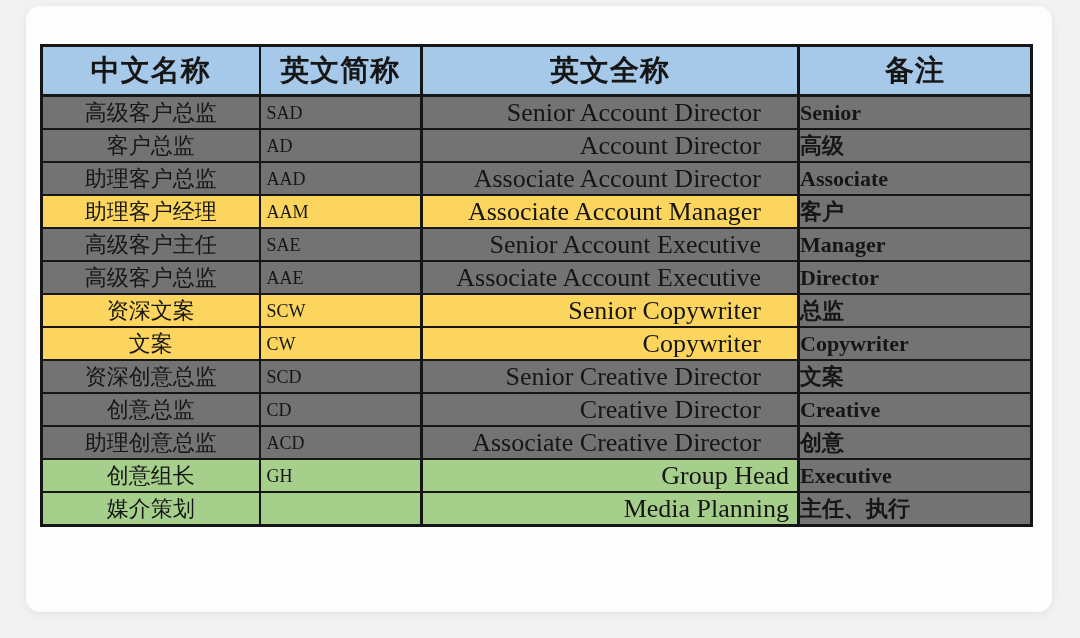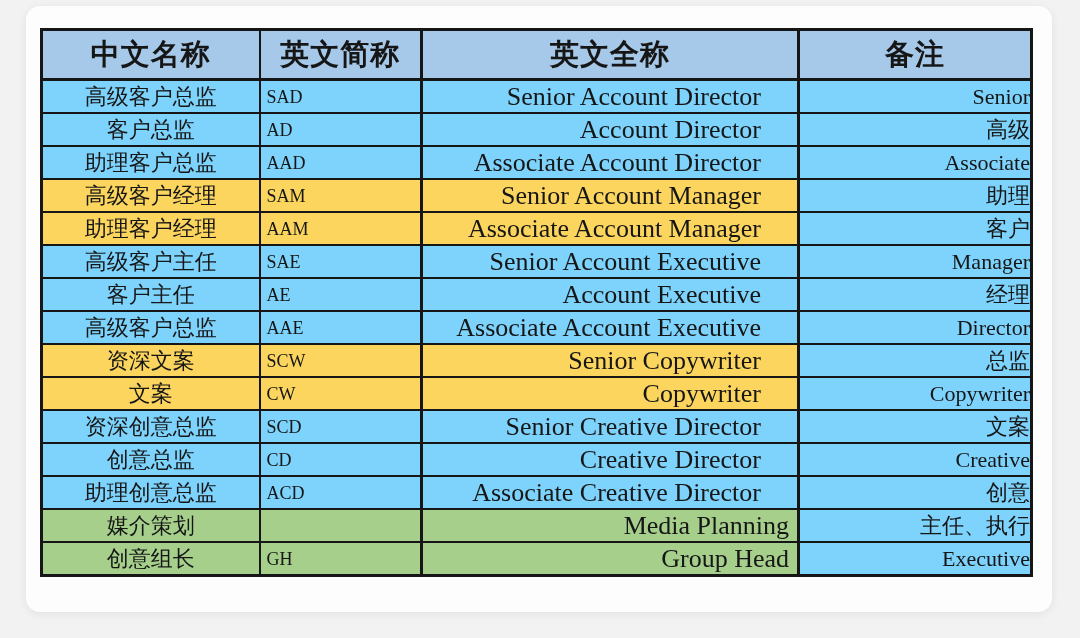--- a/index.html
+++ b/index.html
@@ -23,25 +23,25 @@
   .card{
     position:absolute;
     left:26px; top:6px;
     width:1026px; height:606px;
     background:var(--card-bg);
     border-radius:14px;
     box-shadow:0 2px 10px rgba(0,0,0,0.07);
   }
   table.jobs{
     position:absolute;
-    left:14px; top:22px;
+    left:14px; top:38px;
     width:990px;
     border-collapse:collapse;
     table-layout:fixed;
-    background:#7dd3fc;
+    background:#737373;
   }
   table.jobs, table.jobs th, table.jobs td{
     border:2px solid var(--border);
   }
   table.jobs{border-width:3px;}
   th{
     background:var(--header-bg);
     height:45px;
     font-size:29px;
     font-weight:bold;
@@ -64,21 +64,21 @@
   td.c-cn{text-align:center;margin-top:12px;}
   td.c-abbr{text-align:left;padding-left:6px;font-size:18px;}
   td.c-full{
     text-align:right;
     padding-right:36px;
     font-size:26px;
     border-left-width:3px !important;
     border-right-width:3px !important;
   }
   th.h-full{border-left-width:3px !important;border-right-width:3px !important;}
-  td.c-note{text-align:right;}
+  td.c-note{text-align:left;font-weight:bold;}
   tr.yellow td.c-cn, tr.yellow td.c-abbr, tr.yellow td.c-full{background:var(--yellow);}
   tr.green  td.c-cn, tr.green  td.c-abbr, tr.green  td.c-full{background:var(--green);}
   tr.green td.c-full{padding-right:8px;}
 </style>
 </head>
 <body>
 
 <div class="card">
   <table class="jobs">
     <colgroup>
@@ -108,42 +108,30 @@
           <td class="c-full">Account Director</td>
           <td class="c-note">高级</td>
         </tr>
         <tr>
           <td class="c-cn">助理客户总监</td>
           <td class="c-abbr">AAD</td>
           <td class="c-full">Associate Account Director</td>
           <td class="c-note">Associate</td>
         </tr>
         <tr class="yellow">
-          <td class="c-cn">高级客户经理</td>
-          <td class="c-abbr">SAM</td>
-          <td class="c-full">Senior Account Manager</td>
-          <td class="c-note">助理</td>
-        </tr>
-        <tr class="yellow">
           <td class="c-cn">助理客户经理</td>
           <td class="c-abbr">AAM</td>
           <td class="c-full">Associate Account Manager</td>
           <td class="c-note">客户</td>
         </tr>
         <tr>
           <td class="c-cn">高级客户主任</td>
           <td class="c-abbr">SAE</td>
           <td class="c-full">Senior Account Executive</td>
           <td class="c-note">Manager</td>
-        </tr>
-        <tr>
-          <td class="c-cn">客户主任</td>
-          <td class="c-abbr">AE</td>
-          <td class="c-full">Account Executive</td>
-          <td class="c-note">经理</td>
         </tr>
         <tr>
           <td class="c-cn">高级客户总监</td>
           <td class="c-abbr">AAE</td>
           <td class="c-full">Associate Account Executive</td>
           <td class="c-note">Director</td>
         </tr>
         <tr class="yellow">
           <td class="c-cn">资深文案</td>
           <td class="c-abbr">SCW</td>
@@ -168,26 +156,26 @@
           <td class="c-full">Creative Director</td>
           <td class="c-note">Creative</td>
         </tr>
         <tr>
           <td class="c-cn">助理创意总监</td>
           <td class="c-abbr">ACD</td>
           <td class="c-full">Associate Creative Director</td>
           <td class="c-note">创意</td>
         </tr>
         <tr class="green">
+          <td class="c-cn">创意组长</td>
+          <td class="c-abbr">GH</td>
+          <td class="c-full">Group Head</td>
+          <td class="c-note">Executive</td>
+        </tr>
+        <tr class="green">
           <td class="c-cn">媒介策划</td>
           <td class="c-abbr"></td>
           <td class="c-full">Media Planning</td>
           <td class="c-note">主任、执行</td>
-        </tr>
-        <tr class="green">
-          <td class="c-cn">创意组长</td>
-          <td class="c-abbr">GH</td>
-          <td class="c-full">Group Head</td>
-          <td class="c-note">Executive</td>
         </tr>
       </tbody>
   </table>
 </div>
 
 </body></html>

